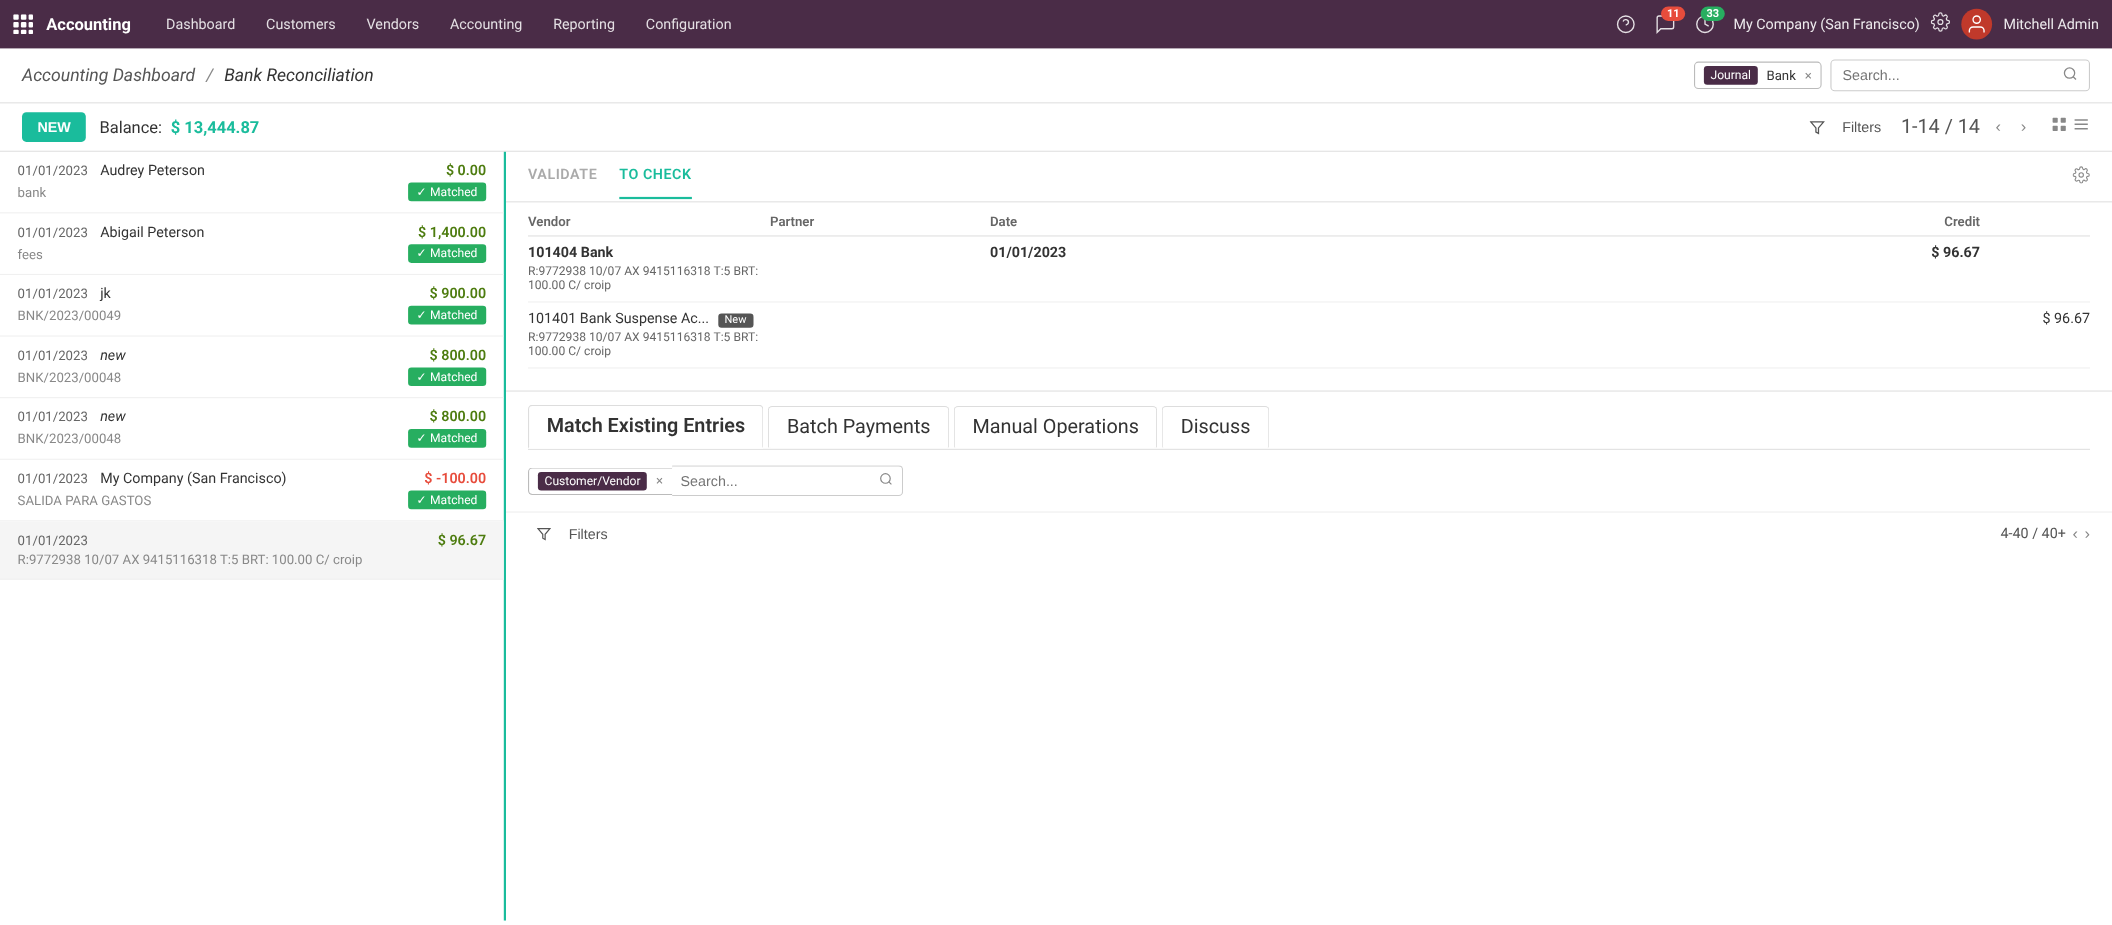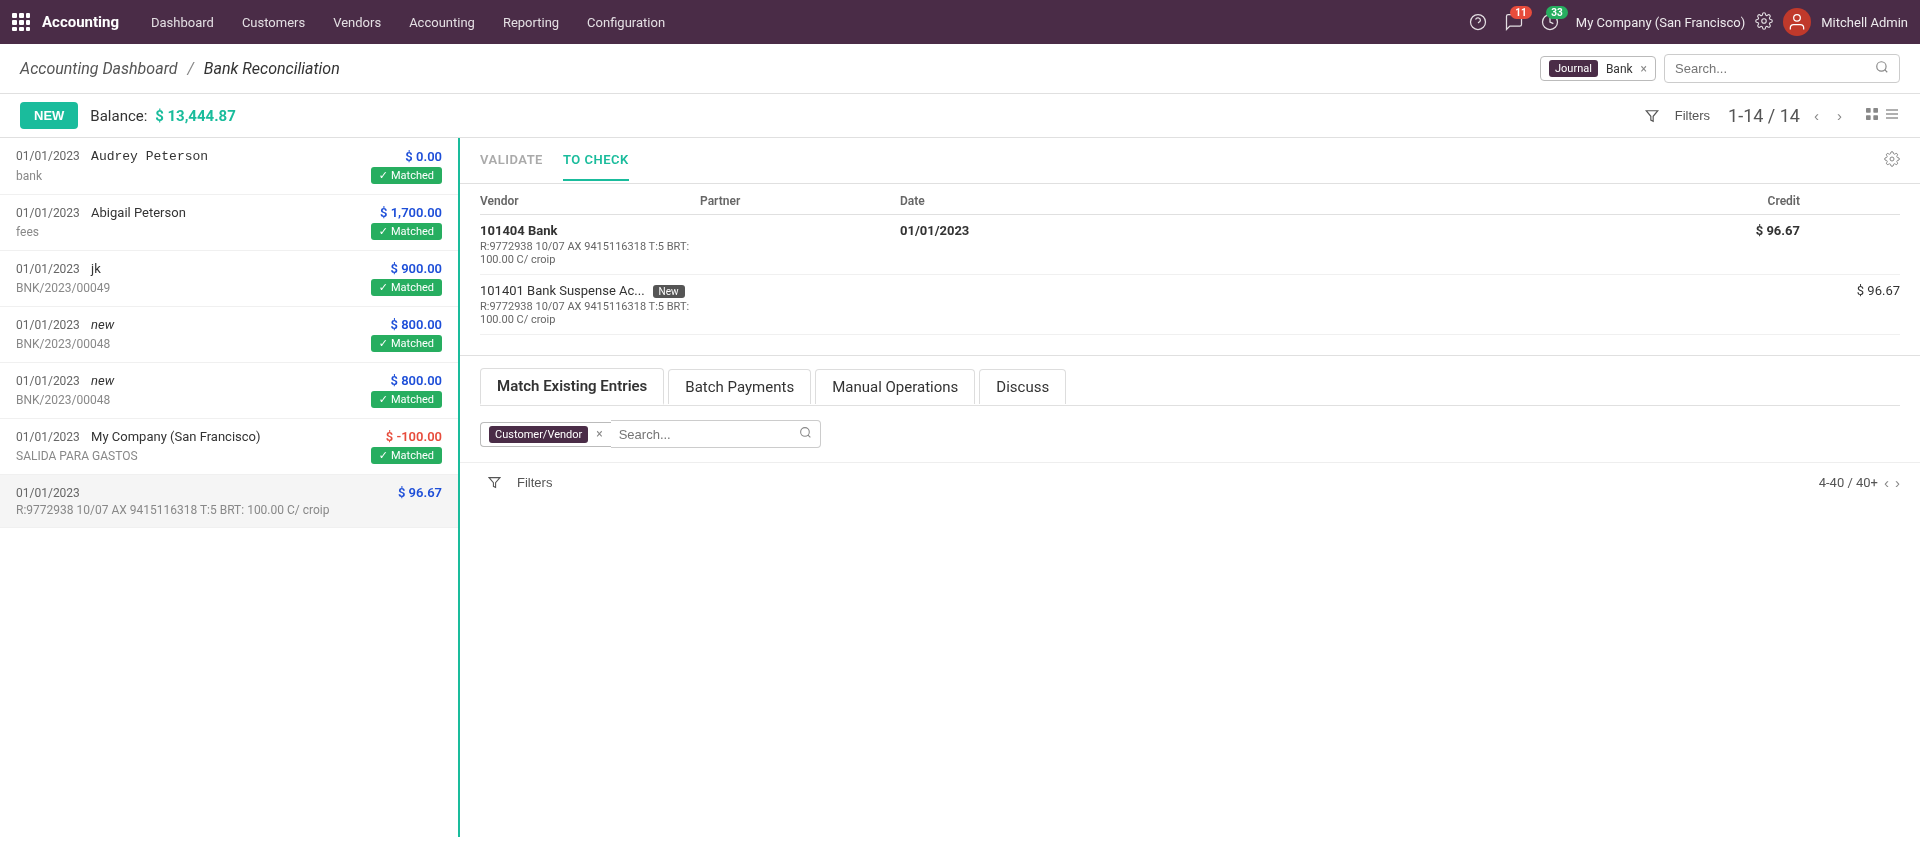--- a/index.html
+++ b/index.html
@@ -109,21 +109,21 @@
     }
     .txn-item {
       padding: 10px 16px;
       border-bottom: 1px solid #f0f0f0;
       cursor: pointer;
     }
     .txn-item.active { background: #f5f5f5; }
     .txn-row1 { display: flex; justify-content: space-between; align-items: center; margin-bottom: 3px; }
     .txn-date { color: #666; font-size: 12px; margin-right: 8px; }
     .txn-name { color: #333; font-size: 13px; }
-    .txn-amount { font-weight: 600; font-size: 13px; color: #1d4ed8; }
+    .txn-amount { font-weight: 600; font-size: 13px; color: #4d7c0f; }
     .txn-amount.negative { color: #e74c3c; }
     .txn-row2 { display: flex; justify-content: space-between; align-items: center; }
     .txn-ref { color: #888; font-size: 12px; }
     .matched-badge {
       background: #27ae60; color: #fff;
       padding: 2px 8px; border-radius: 3px;
       font-size: 11px; display: flex; align-items: center; gap: 3px;
     }
 
     
@@ -181,21 +181,21 @@
       border-top: 1px solid #e0e0e0;
       gap: 4px;
       margin-top: 20px;
     }
     .bottom-tab {
       padding: 8px 16px;
       border: 1px solid #ddd;
       border-bottom: none;
       border-radius: 4px 4px 0 0;
       cursor: pointer;
-      font-size: 15px;
+      font-size: 18px;
       color: #333;
       background: #fff;
     }
     .bottom-tab.active {
       background: #fff;
       border-bottom: 2px solid #fff;
       font-weight: 600;
       color: #333;
     }
 
@@ -359,36 +359,36 @@
 </div>
 
 <div class="main-layout">
 
   <div class="left-panel">
 
   <div class="txn-item">
     <div class="txn-row1">
       <div>
         <span class="txn-date">01/01/2023</span>
-        <span class="txn-name" style="font-style:normal;font-family:Liberation Mono, monospace;">Audrey Peterson</span>
+        <span class="txn-name" style="font-style:normal;">Audrey Peterson</span>
       </div>
       <span class="txn-amount ">$ 0.00</span>
     </div>
     <div class="txn-row2">
       <span class="txn-ref">bank</span>
       <span class="matched-badge"><span>✓</span>Matched</span>
     </div>
   </div>
       <div class="txn-item">
     <div class="txn-row1">
       <div>
         <span class="txn-date">01/01/2023</span>
         <span class="txn-name" style="font-style:normal;">Abigail Peterson</span>
       </div>
-      <span class="txn-amount ">$ 1,700.00</span>
+      <span class="txn-amount ">$ 1,400.00</span>
     </div>
     <div class="txn-row2">
       <span class="txn-ref">fees</span>
       <span class="matched-badge"><span>✓</span>Matched</span>
     </div>
   </div>
       <div class="txn-item">
     <div class="txn-row1">
       <div>
         <span class="txn-date">01/01/2023</span>

